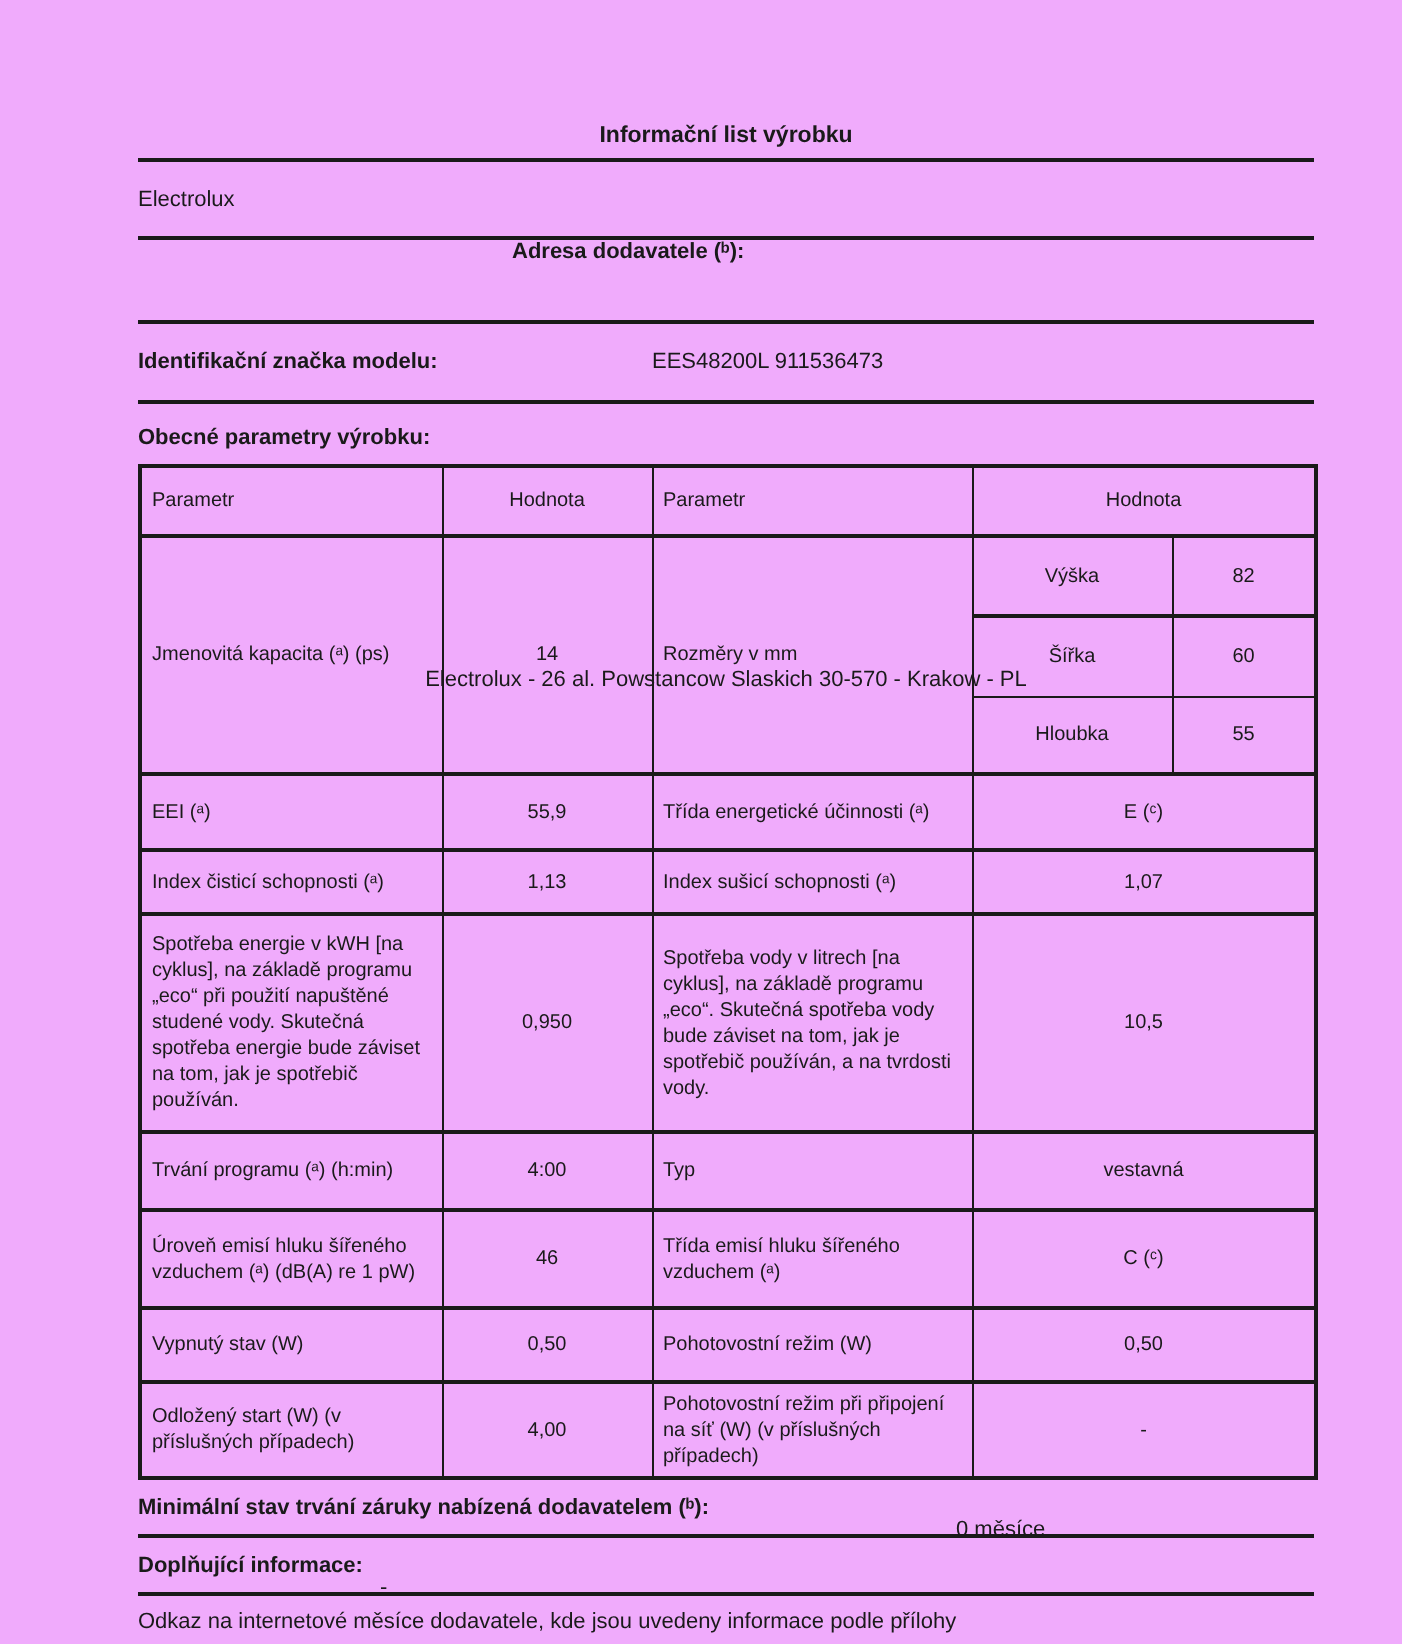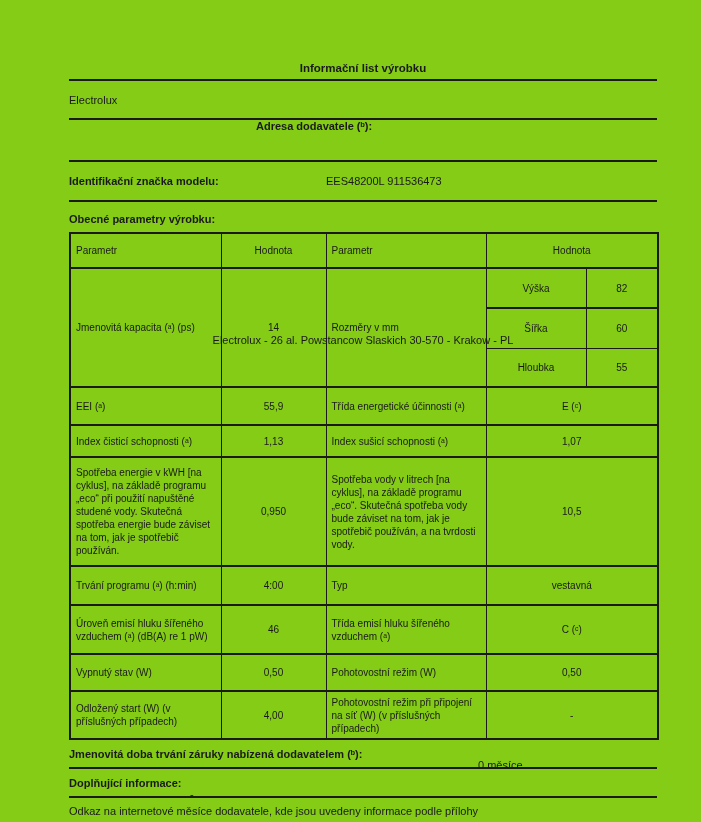--- a/index.html
+++ b/index.html
@@ -5,21 +5,21 @@
   html, body { margin: 0; padding: 0; }
   body {
     background: #ffffff;
     font-family: "Liberation Sans", "DejaVu Sans", sans-serif;
     color: #1a1a1a;
   }
   .page {
     position: relative;
     width: 701px;
     height: 822px;
-    background: #84cc16;
+    background: #f0abfc;
     overflow: hidden;
   }
   .content {
     position: relative;
     margin-left: 69px;
     width: 588px;
     font-size: 11px;
   }
   .doc-title {
     padding-top: 62px;
@@ -188,21 +188,21 @@
         <tr class="m h-odl">
           <td>Odložený start (W) (v příslušných případech)</td>
           <td class="c">4,00</td>
           <td>Pohotovostní režim při připojení na síť (W) (v příslušných případech)</td>
           <td class="c" colspan="2">-</td>
         </tr>
       </tbody>
     </table>
 
     <div class="footrow">
-      <span class="lbl">Jmenovitá doba trvání záruky nabízená dodavatelem (ᵇ):</span>
+      <span class="lbl">Minimální stav trvání záruky nabízená dodavatelem (ᵇ):</span>
       <span class="fval fval-warranty">0 měsíce</span>
     </div>
 
     <div class="footrow">
       <span class="lbl">Doplňující informace:</span>
       <span class="fval fval-extra">-</span>
     </div>
 
     <div class="footnote">Odkaz na internetové měsíce dodavatele, kde jsou uvedeny informace podle přílohy</div>
 

